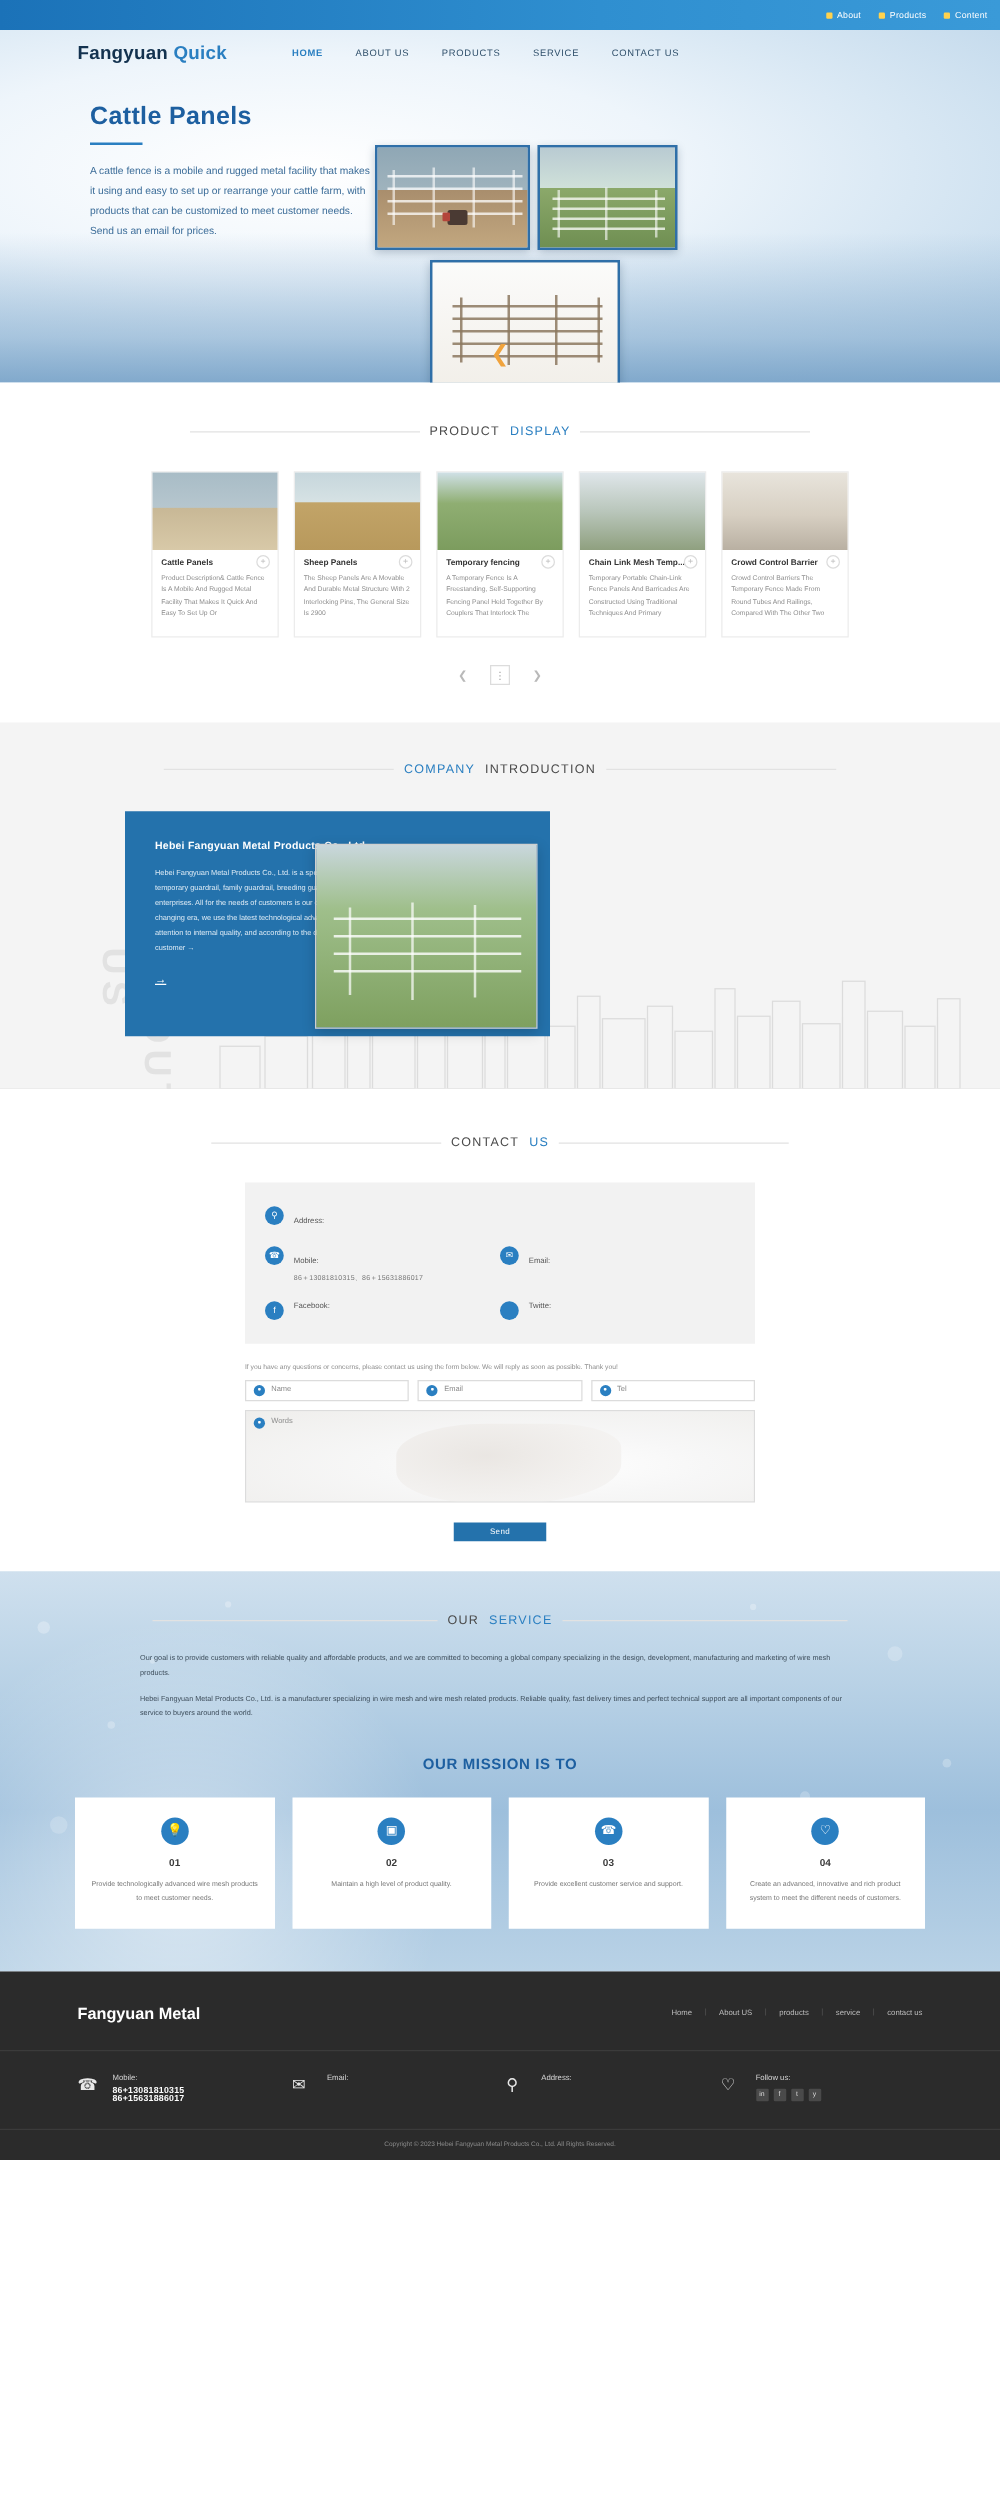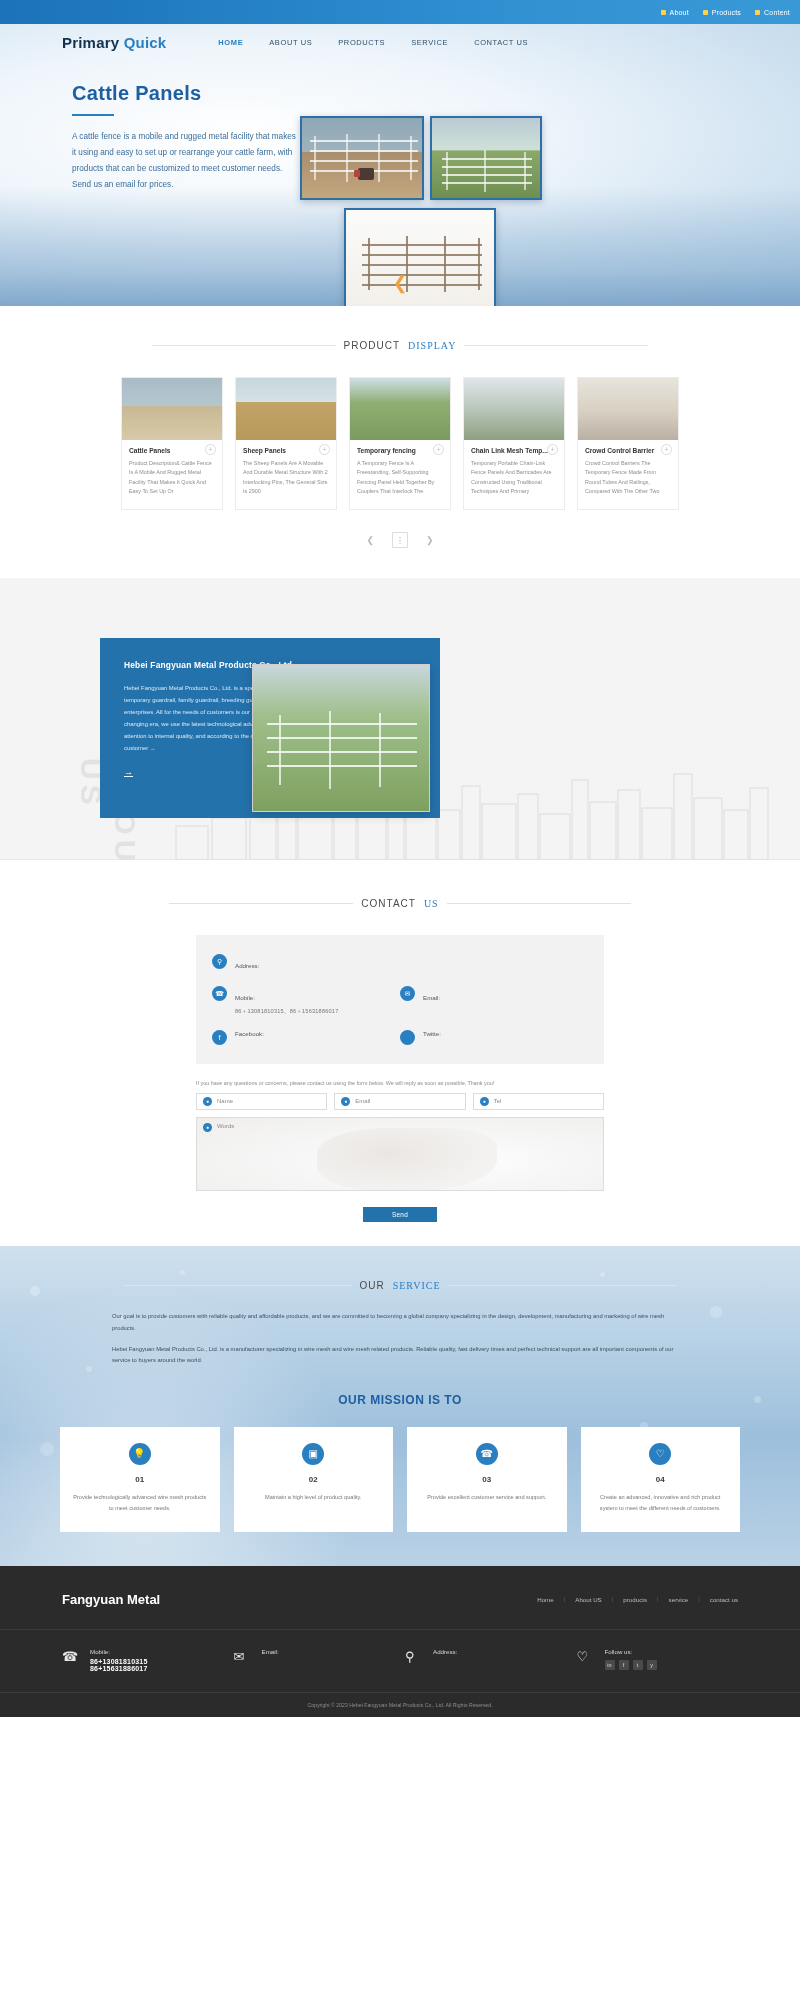--- a/index.html
+++ b/index.html
@@ -90,21 +90,21 @@
     position: absolute; left: 50%; transform: translateX(-50%);
     bottom: 14px; z-index: 6;
     color: #f0a33c; font-size: 18px; line-height: 1;
   }
 
   
   .section-title {
     display: flex; align-items: center; justify-content: center;
     gap: 8px; font-size: 10px; letter-spacing: 1px; color: #4a4a4a;
   }
-  .section-title .b { color: #2a7fc1; font-family: Liberation Serif, serif; }
+  .section-title .b { color: #2a7fc1; }
   .section-title:before, .section-title:after {
     content:""; display:block; width: 184px; height:1px; background:#e2e2e2;
   }
   .section-title.short:before, .section-title.short:after { width: 228px; }
 
   
   .products { padding: 34px 0 30px; background:#fff; }
   .prod-grid {
     display: flex; gap: 12px; justify-content: center;
     margin-top: 26px; padding: 0 56px;
@@ -270,21 +270,21 @@
     <div class="topbar-item">
       <span class="topbar-dot"></span>
       <span>Content</span>
     </div>
   </div>
 
   <div class="hero">
 
     <div class="nav">
       <div class="logo">
-        <span>Primary</span>
+        <span>Fangyuan</span>
         <span class="accent">Quick</span>
       </div>
       <div class="nav-links">
         <a class="nav-link active" href="#">HOME</a>
         <a class="nav-link" href="#">ABOUT US</a>
         <a class="nav-link" href="#">PRODUCTS</a>
         <a class="nav-link" href="#">SERVICE</a>
         <a class="nav-link" href="#">CONTACT US</a>
       </div>
     </div>
@@ -391,20 +391,24 @@
     </div>
 
     <div class="pager">
       <span class="arrow">❮</span>
       <span class="dots">⋮</span>
       <span class="arrow">❯</span>
     </div>
   </div>
 
   <div class="about">
+    <div class="section-title">
+      <span class="b">COMPANY</span>
+      <span>INTRODUCTION</span>
+    </div>
 
     <div class="vert-about">ABOUT US</div>
 
     <div class="about-row">
       <div class="about-card">
         <h3>Hebei Fangyuan Metal Products Co., Ltd.</h3>
         <p>Hebei Fangyuan Metal Products Co., Ltd. is a specialized production and sales of all kinds of guardrail, export temporary guardrail, family guardrail, breeding guardrail, iron horse guardrail and other metal products enterprises. All for the needs of customers is our company has been implementing the business principle, in the changing era, we use the latest technological advantages, to advocate the future of science and technology, pay attention to internal quality, and according to the different needs of customers for customer design, to meet customer →</p>
         <a class="about-arrow" href="#">→</a>
       </div>
       <div class="about-img">

